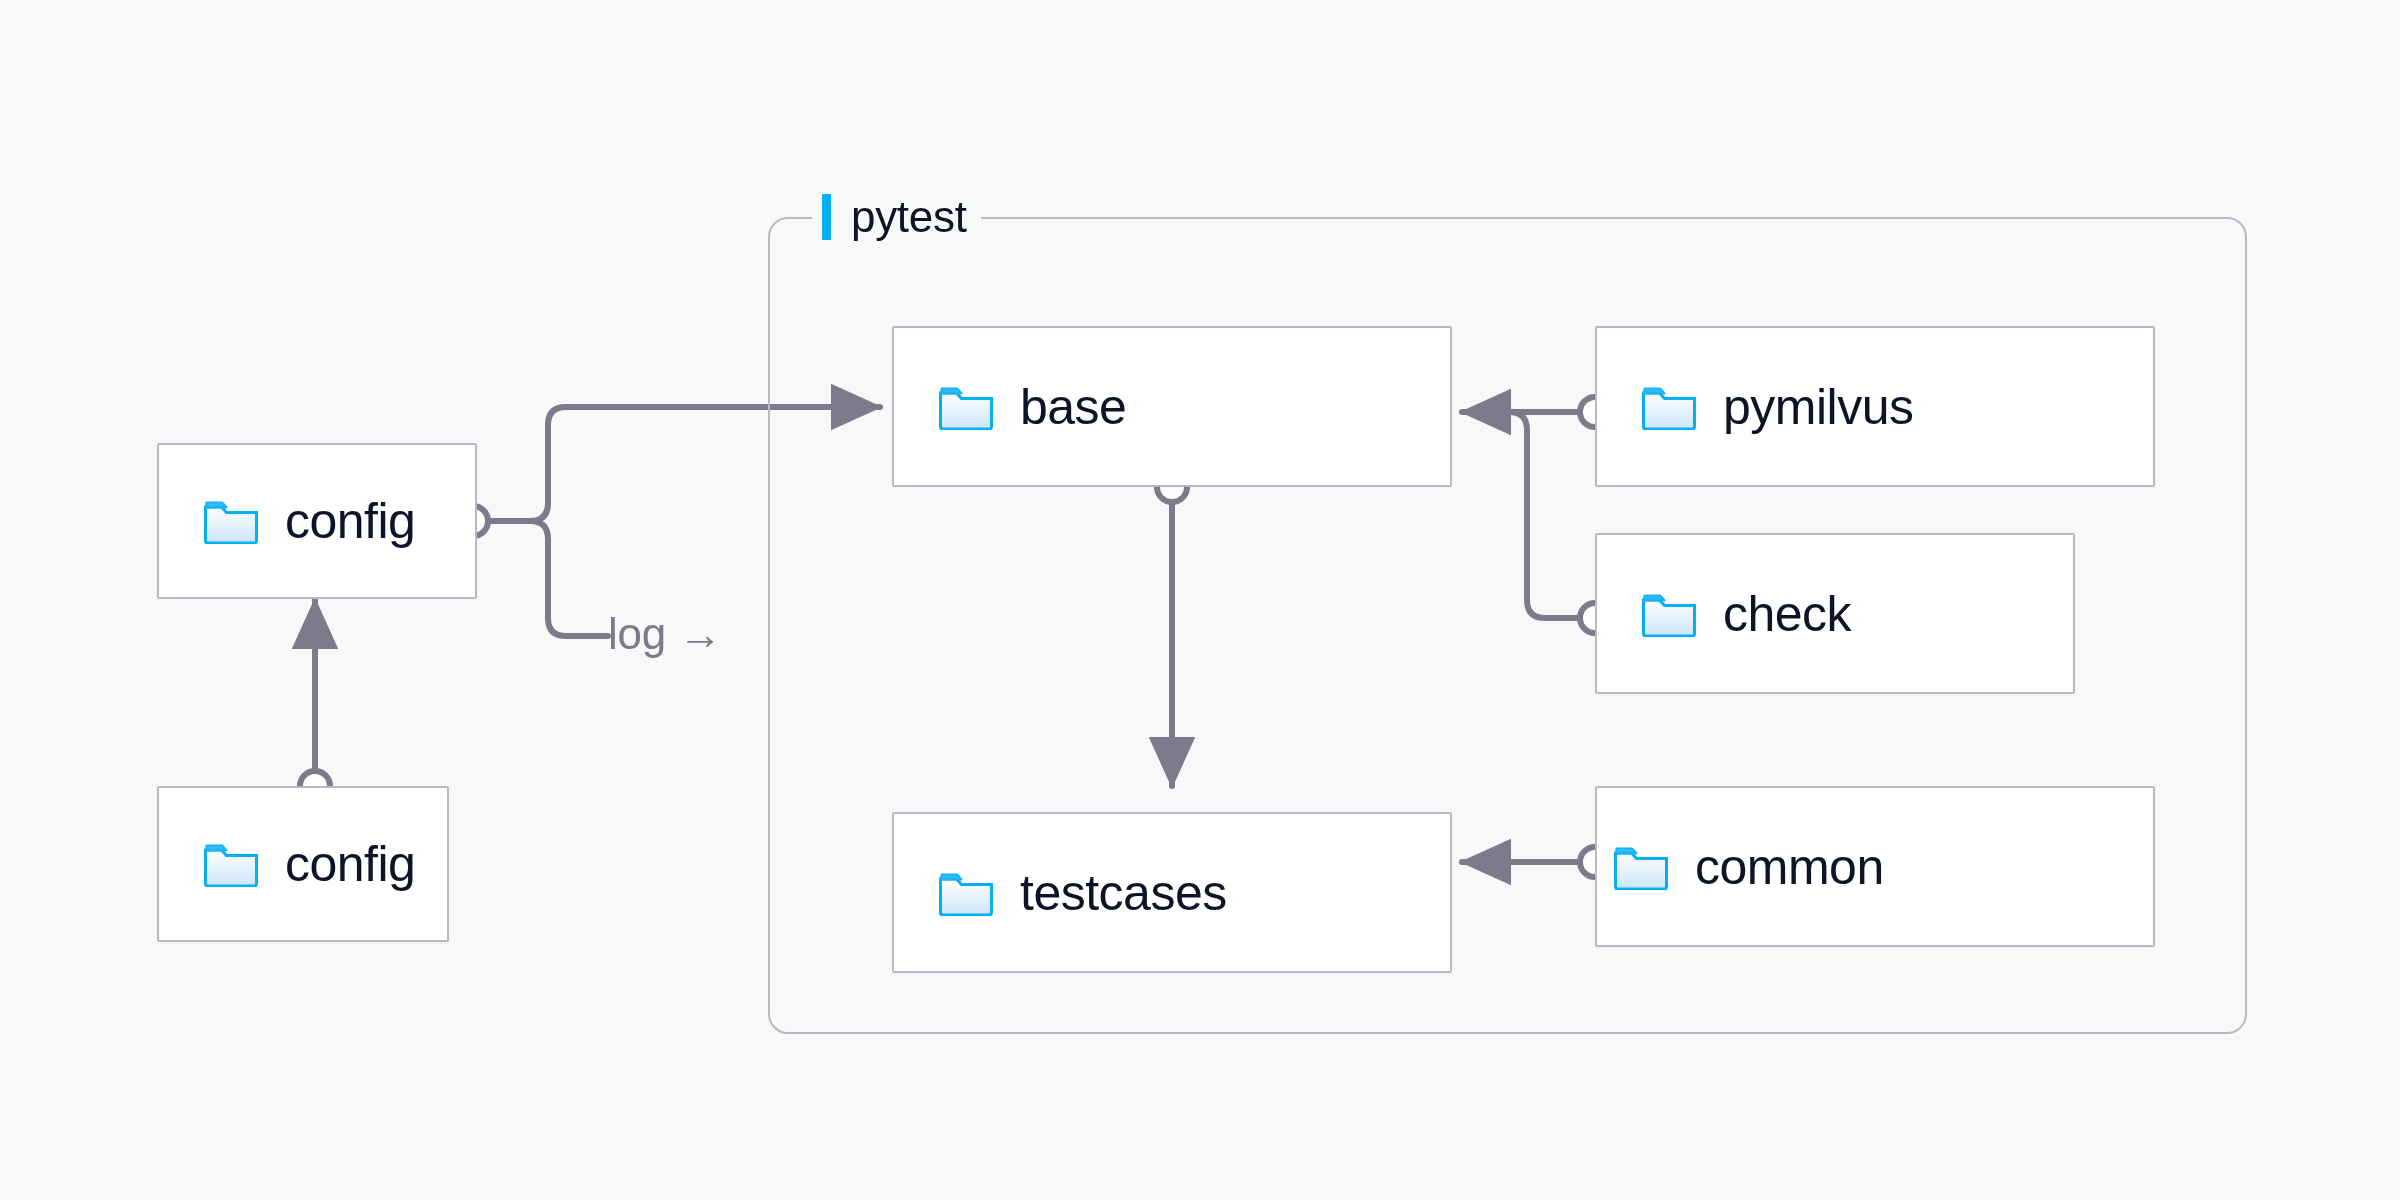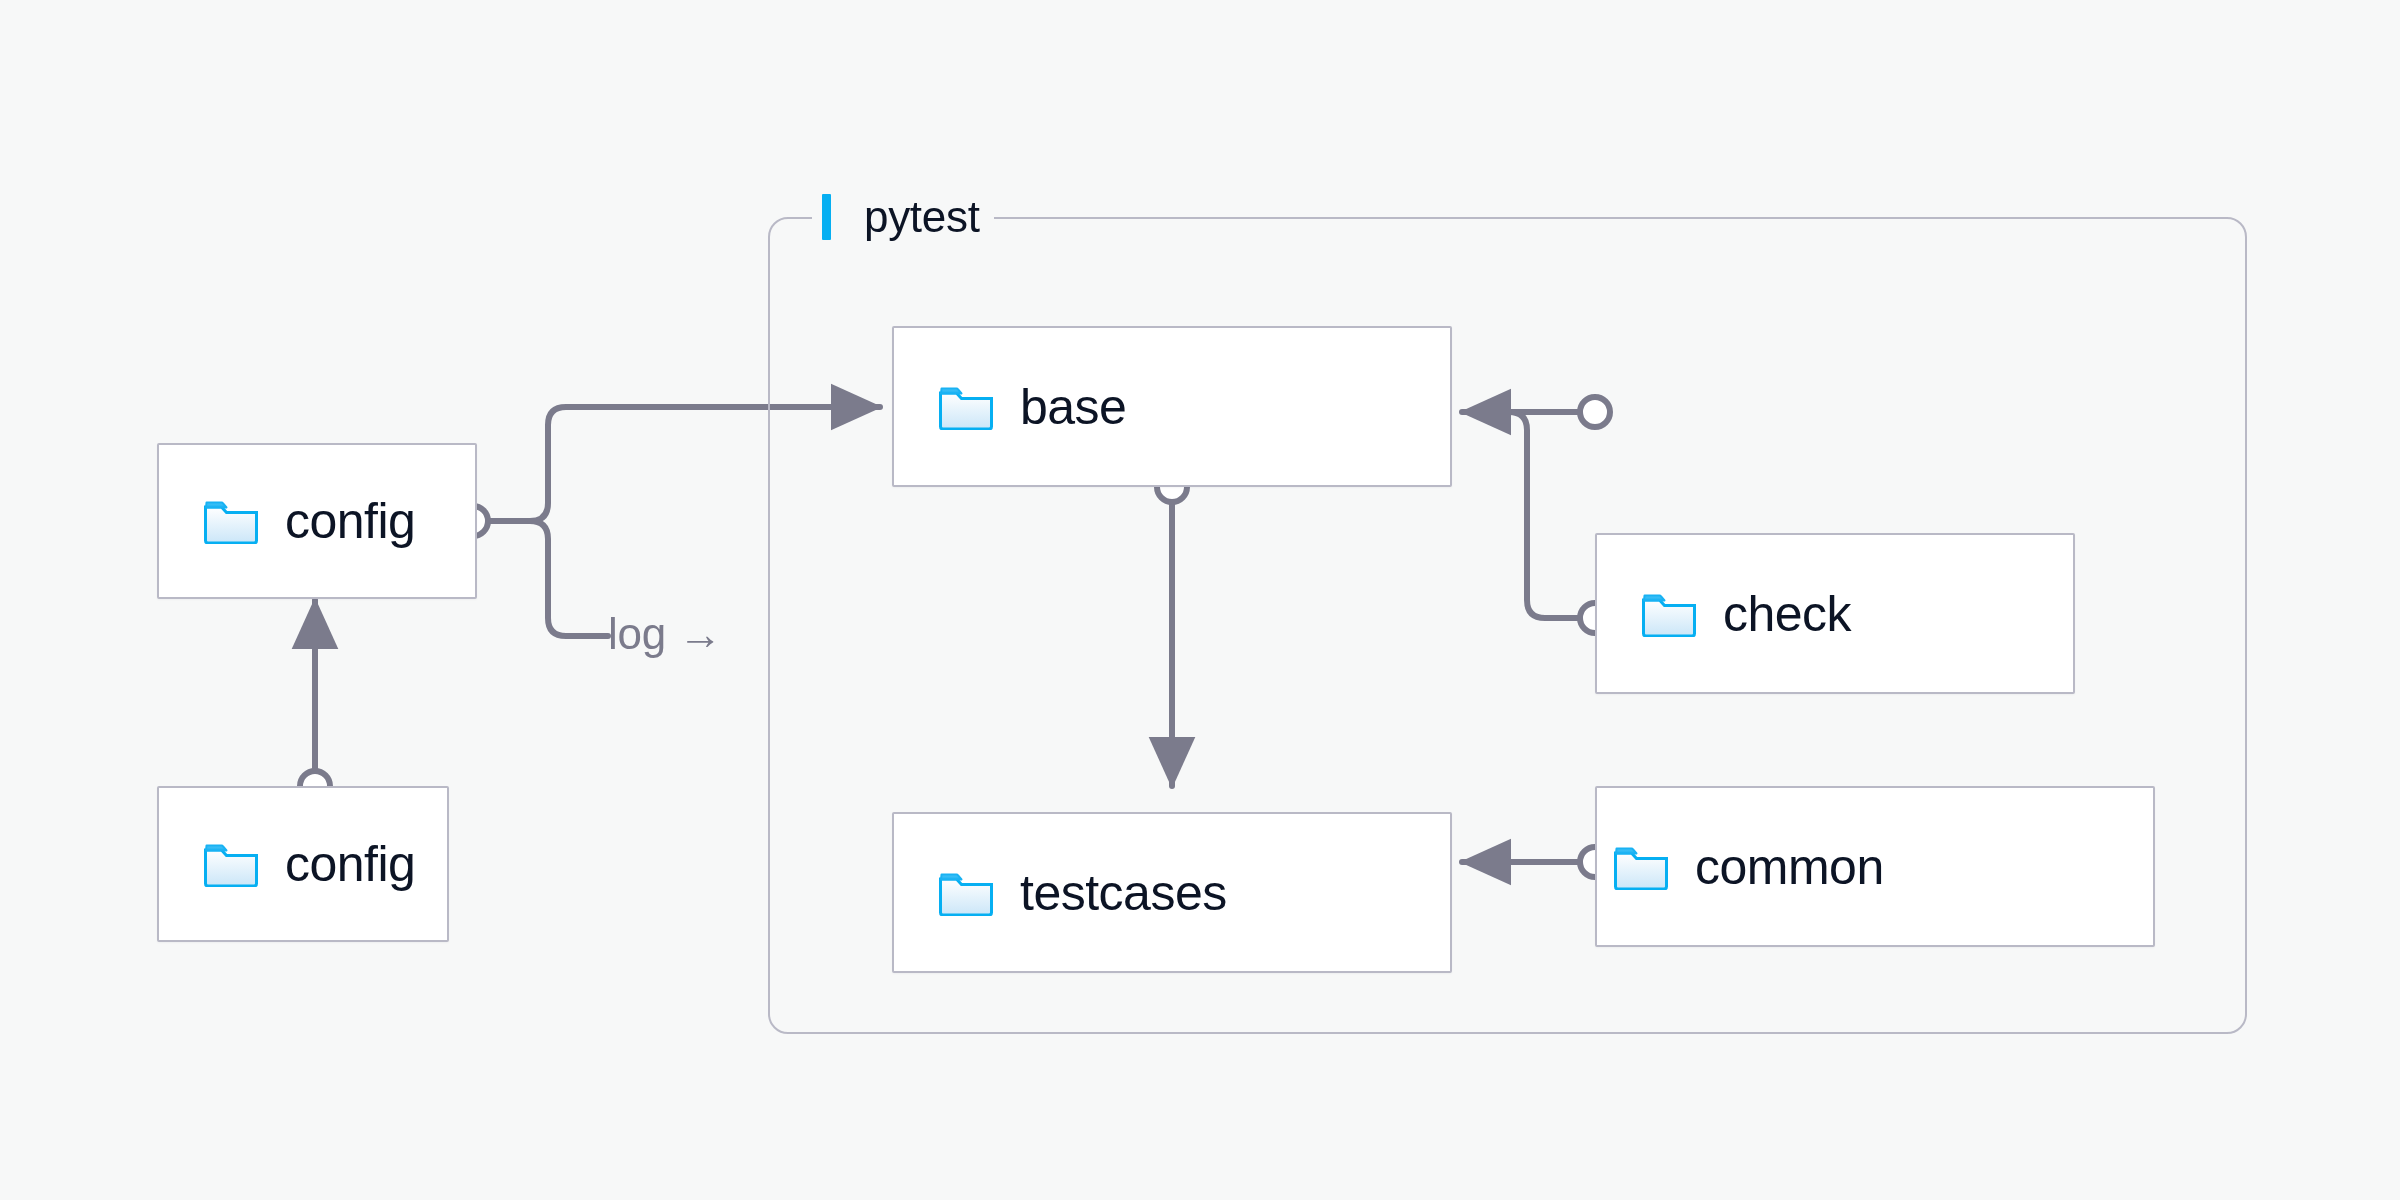--- a/index.html
+++ b/index.html
@@ -64,21 +64,20 @@
     background: transparent;
     pointer-events: none;
   }
   .group-label-wrap {
     position: absolute;
     display: flex;
     align-items: center;
     background: #f7f8f8;
     padding: 0 14px 0 10px;
     height: 56px;
-    gap: 13px;
   }
   .group-accent-bar {
     width: 9px;
     height: 46px;
     background: #06aff2;
     border-radius: 1px;
     flex: 0 0 auto;
   }
   .group-label-text {
     margin-left: 20px;
@@ -184,20 +183,27 @@
   </div>
 
   <div class="node-box" style="left:892px; top:786px; width:560px; height:161px;margin-top:26px;">
     <svg class="folder-icon" viewBox="0 0 56 46">
       <path d="M2.5 9 h16 l5 5.5 h30 v28 a2.5 2.5 0 0 1 -2.5 2.5 h-46 a2.5 2.5 0 0 1 -2.5 -2.5 z" fill="url(#folderGrad)" stroke="#06aff2" stroke-width="3"></path>
       <path d="M3.5 4.5 h15 a2 2 0 0 1 1.6 0.8 l3.4 4.2 h-20.5 z" fill="url(#folderTab)" stroke="#19b2f3" stroke-width="2" stroke-linejoin="round"></path>
     </svg>
     <span class="node-label">testcases</span>
   </div>
 
+  <div class="node-box" style="left:1595px; top:326px; width:560px; height:161px;">
+    <svg class="folder-icon" viewBox="0 0 56 46">
+      <path d="M2.5 9 h16 l5 5.5 h30 v28 a2.5 2.5 0 0 1 -2.5 2.5 h-46 a2.5 2.5 0 0 1 -2.5 -2.5 z" fill="url(#folderGrad)" stroke="#06aff2" stroke-width="3"></path>
+      <path d="M3.5 4.5 h15 a2 2 0 0 1 1.6 0.8 l3.4 4.2 h-20.5 z" fill="url(#folderTab)" stroke="#19b2f3" stroke-width="2" stroke-linejoin="round"></path>
+    </svg>
+    <span class="node-label">pymilvus</span>
+  </div>
 
   <div class="node-box" style="left:1595px; top:533px; width:480px; height:161px;">
     <svg class="folder-icon" viewBox="0 0 56 46">
       <path d="M2.5 9 h16 l5 5.5 h30 v28 a2.5 2.5 0 0 1 -2.5 2.5 h-46 a2.5 2.5 0 0 1 -2.5 -2.5 z" fill="url(#folderGrad)" stroke="#06aff2" stroke-width="3"></path>
       <path d="M3.5 4.5 h15 a2 2 0 0 1 1.6 0.8 l3.4 4.2 h-20.5 z" fill="url(#folderTab)" stroke="#19b2f3" stroke-width="2" stroke-linejoin="round"></path>
     </svg>
     <span class="node-label">check</span>
   </div>
 
   <div class="node-box" style="left:1595px; top:786px; width:560px; height:161px;padding-left:16px;">

